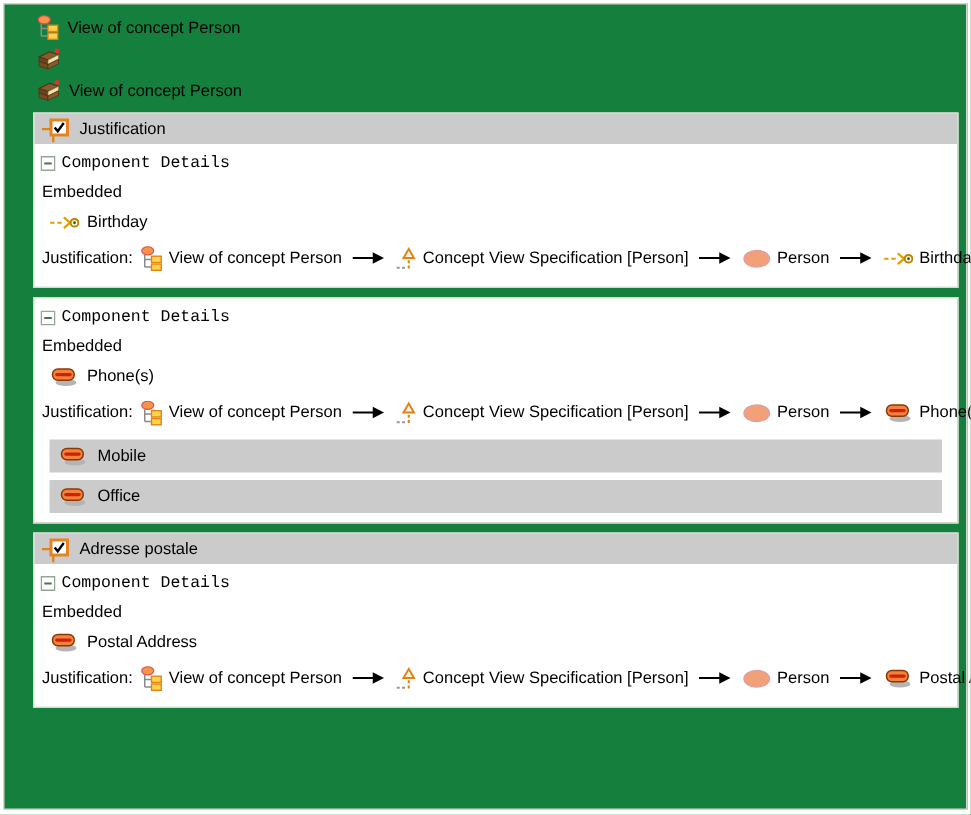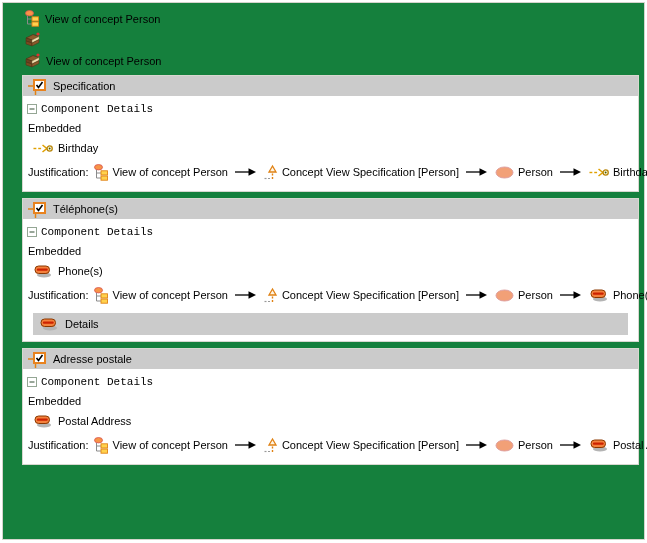--- a/index.html
+++ b/index.html
@@ -97,21 +97,21 @@
       </svg>
     <span class="lbl">View of concept Person</span>
   </div>
 
   <div id="sections">
   <div class="section">
     <div class="sec-header">
       <svg class="icon" width="20" height="17">
             <use href="#i-check"></use>
           </svg>
-      <span class="lbl">Specification</span>
+      <span class="lbl">Justification</span>
     </div>
     <div class="sec-body">
       <div class="row cd-row">
         <svg class="icon" width="10" height="10">
               <use href="#i-collapse"></use>
             </svg>
         <span class="lbl">Component Details</span>
       </div>
       <div class="row emb-row">
         <span class="lbl">Embedded</span>
@@ -156,26 +156,20 @@
                 <use href="#i-attr"></use>
               </svg>
           <span class="lbl">Birthday</span>
         </span>
       </div>
       <div></div>
     </div>
   </div>
 
   <div class="section">
-    <div class="sec-header">
-      <svg class="icon" width="20" height="17">
-            <use href="#i-check"></use>
-          </svg>
-      <span class="lbl">Téléphone(s)</span>
-    </div>
     <div class="sec-body">
       <div class="row cd-row">
         <svg class="icon" width="10" height="10">
               <use href="#i-collapse"></use>
             </svg>
         <span class="lbl">Component Details</span>
       </div>
       <div class="row emb-row">
         <span class="lbl">Embedded</span>
       </div>
@@ -215,26 +209,32 @@
               <use href="#i-arrow"></use>
             </svg>
         <span class="chain-item">
           <svg class="icon" width="20" height="13">
                 <use href="#i-disc"></use>
               </svg>
           <span class="lbl">Phone(s)</span>
         </span>
       </div>
       <div>
-
   <div class="sub-bar">
     <svg class="icon" width="20" height="13">
                 <use href="#i-disc"></use>
               </svg>
-    <span class="lbl">Details</span>
+    <span class="lbl">Mobile</span>
+  </div>
+
+  <div class="sub-bar">
+    <svg class="icon" width="20" height="13">
+                <use href="#i-disc"></use>
+              </svg>
+    <span class="lbl">Office</span>
   </div>
 </div>
     </div>
   </div>
 
   <div class="section">
     <div class="sec-header">
       <svg class="icon" width="20" height="17">
             <use href="#i-check"></use>
           </svg>

